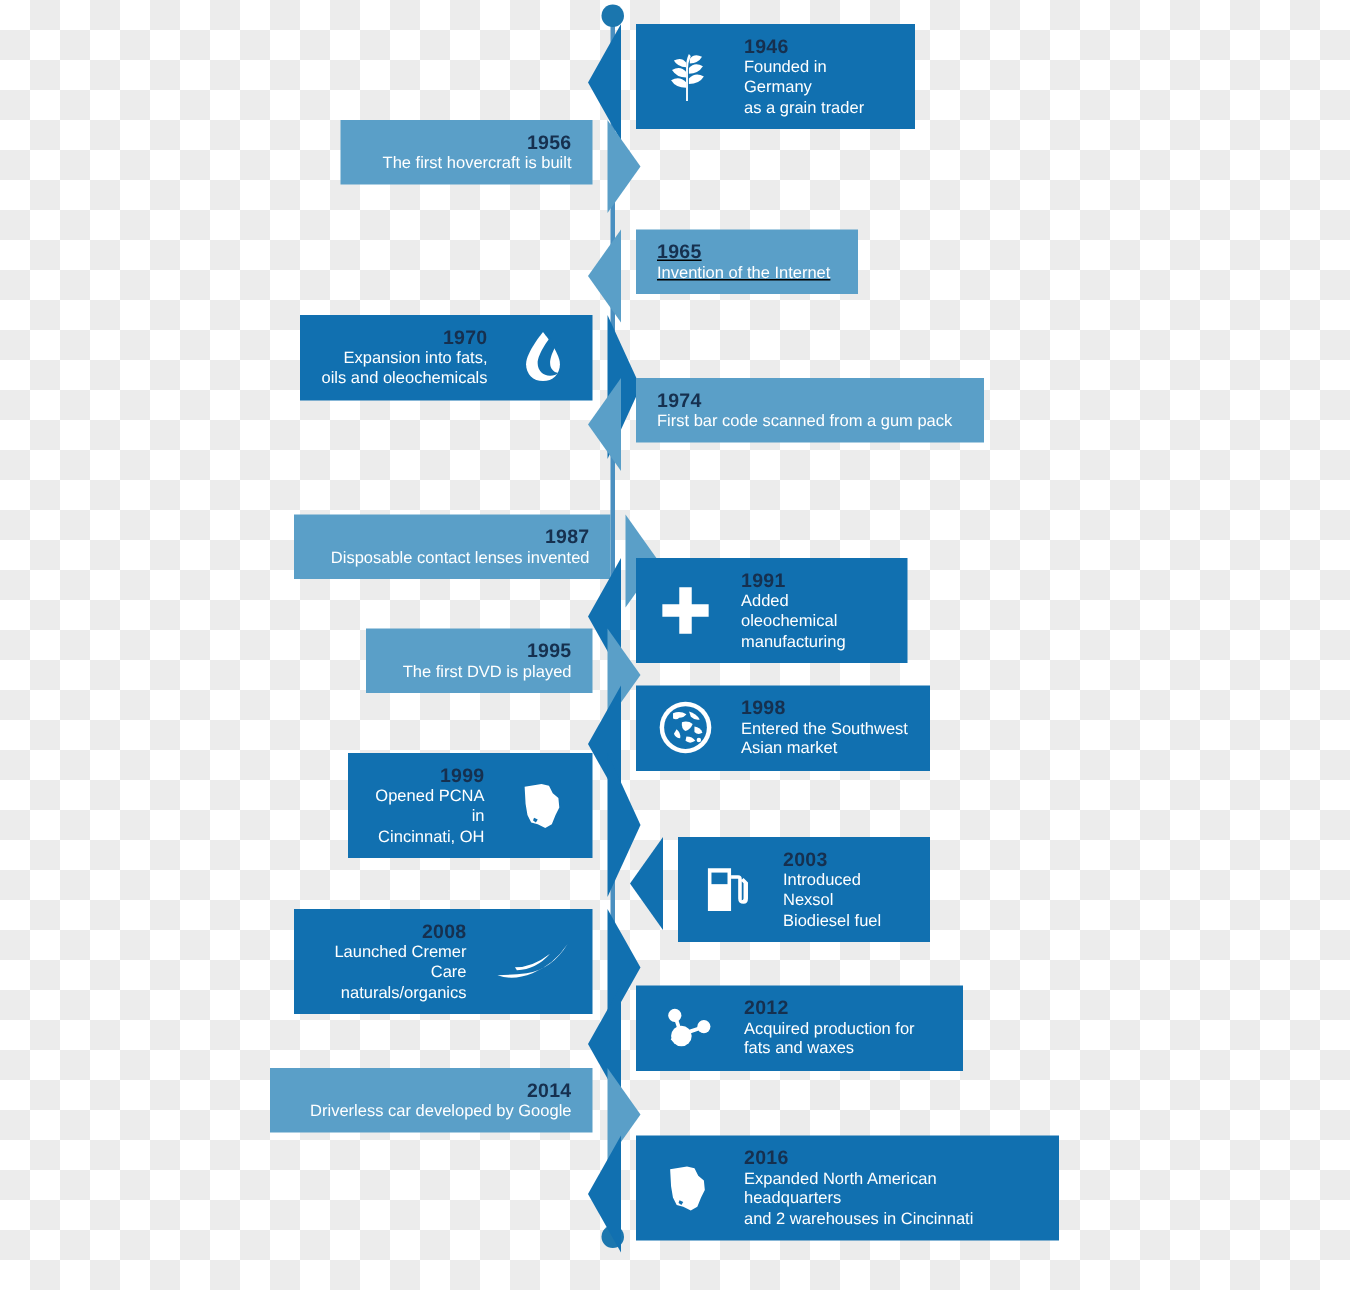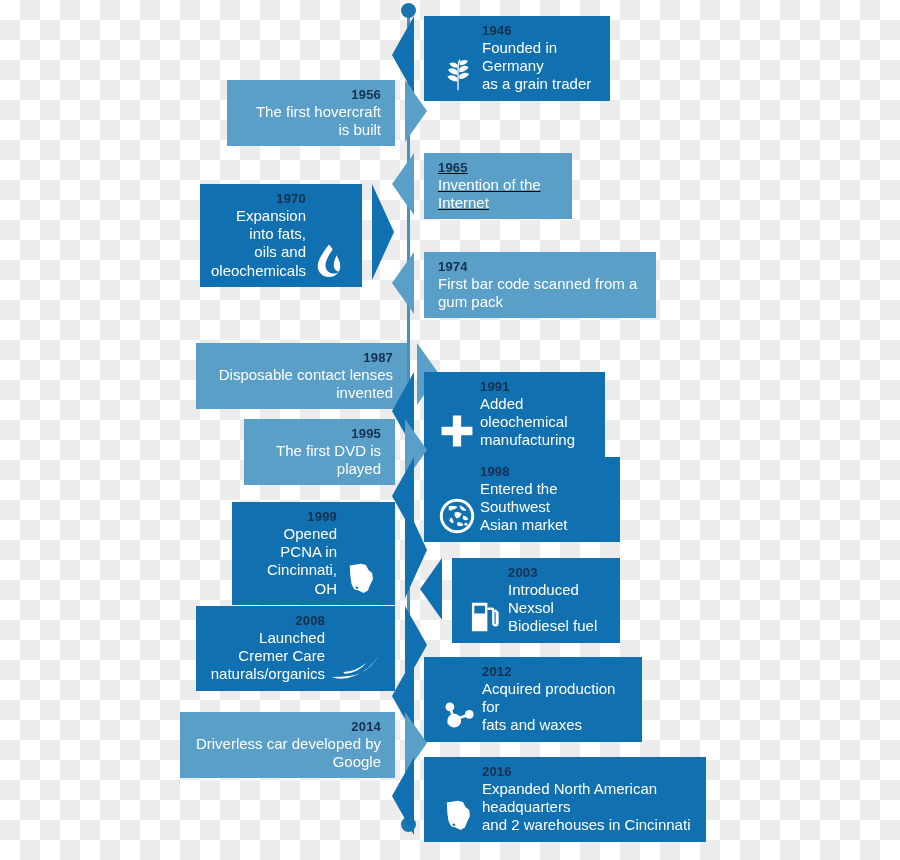--- a/index.html
+++ b/index.html
@@ -93,41 +93,41 @@
   .theme-dark  .banner-body { background: #1170b0; }
   .theme-dark.event.right .notch { border-right-color: #1170b0; }
   .theme-dark.event.left  .notch { border-left-color:  #1170b0; }
 
   .theme-light .banner-body { background: #5a9fc8; }
   .theme-light.event.right .notch { border-right-color: #5a9fc8; }
   .theme-light.event.left  .notch { border-left-color:  #5a9fc8; }
 
   .banner-body {
     display: flex;
-    align-items: flex-end;
-    gap: 4px;
+    align-items: center;
+    gap: 18px;
     padding: 7px 14px;
     width: 100%;
   }
 
   .event.left .banner-body { justify-content: flex-end; }
 
   .texts { display: flex; flex-direction: column; line-height: 1.22; }
   .event.left .texts { text-align: right; }
   .event.right .texts { text-align: left; }
 
   .year {
     color: #16304f;
     font-size: 13px;
     font-weight: bold;
     letter-spacing: 0.2px;
   }
   .desc {
     color: #ffffff;
-    font-size: 15px;
+    font-size: 11px;
     white-space: pre-line;
   }
 
   .icon {
     flex: 0 0 auto;
     display: flex;
     align-items: center;
     justify-content: center;
   }
   .icon svg { display: block; fill: #ffffff; }
@@ -182,21 +182,21 @@
         <div class="banner" style="width: 100%;">
           <div class="banner-body">
             <div class="texts">
               <span class="year">1965</span>
               <span class="desc">Invention of the Internet</span>
             </div>
           </div>
           <span class="notch" style="border-top-width: 31.5px; border-bottom-width: 31.5px;"></span>
         </div>
       </div>
-      <div class="event left theme-dark" style="top: 184px; left: 200px; width: 172px;">
+      <div class="event left theme-dark" style="top: 210px; left: 200px; width: 205px;">
         <div class="banner" style="width: 100%;">
           <div class="banner-body">
             <span class="icon">
               <svg viewBox="0 0 64 64" width="38" height="38">
       <path d="M32 4 C32 4 13 27 13 40 C13 51 21 59 32 59 C43 59 51 51 51 40 C51 27 32 4 32 4 Z"></path>
       <path d="M40 10 C40 10 26 28 26 39 C26 47 32 53 40 53 C44 53 47 52 49 50 C44 49 40 45 40 39 C40 29 48 17 48 17 Z" fill="#1170b0"></path>
     </svg>
             </span>
             <div class="texts">
               <span class="year">1970</span>

